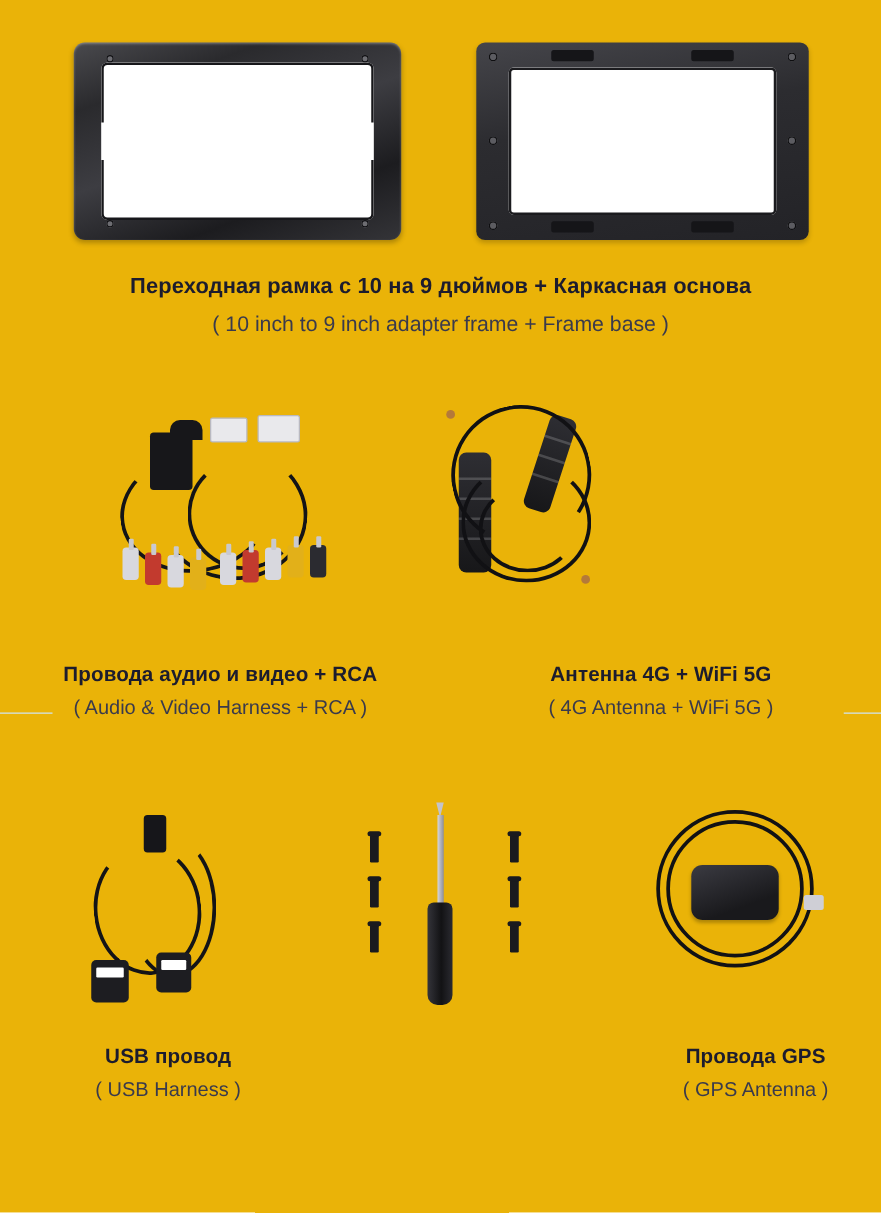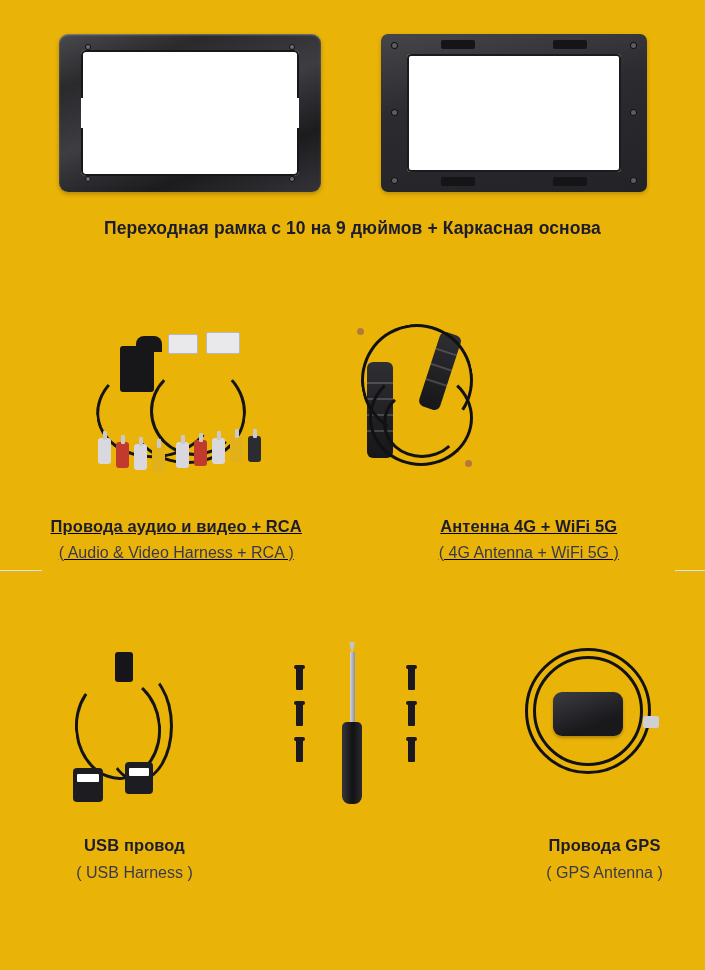--- a/index.html
+++ b/index.html
@@ -191,21 +191,21 @@
     height: 2px;
     background: rgba(255,255,255,.18);
   }
   .ant-tip {
     position: absolute;
     width: 7px; height: 7px;
     border-radius: 50%;
     background: #b4793a;
   }
 
-  .sec2 .caption-block { margin-top: 8px; text-decoration: underline; }
+  .sec2 .caption-block { margin-top: 22px; }
   .sec2 .caption-main { font-size: 16.5px; }
   .sec2 .caption-sub { font-size: 16px; }
 
   
   .edge-line {
     position: absolute;
     height: 1px;
     background: #cfe6f2;
   }
 
@@ -325,20 +325,21 @@
         <span class="scr" style="bottom:8px;left:10px;"></span>
         <span class="scr" style="bottom:8px;right:10px;"></span>
         <span class="scr" style="top:50%;left:10px;margin-top:-4px;"></span>
         <span class="scr" style="top:50%;right:10px;margin-top:-4px;"></span>
       </div>
 
     </div>
 
     <div class="caption-block">
       <div class="caption-main">Переходная рамка с 10 на 9 дюймов + Каркасная основа</div>
+      <div class="caption-sub">( 10 inch to 9 inch adapter frame + Frame base )</div>
     </div>
   </div>
 
   <div class="sec2">
     <div class="edge-line" style="top:252px;left:0;width:42px;"></div>
     <div class="edge-line" style="top:252px;right:0;width:30px;"></div>
 
     <div class="sec2-cells">
 
       <div class="cell">

